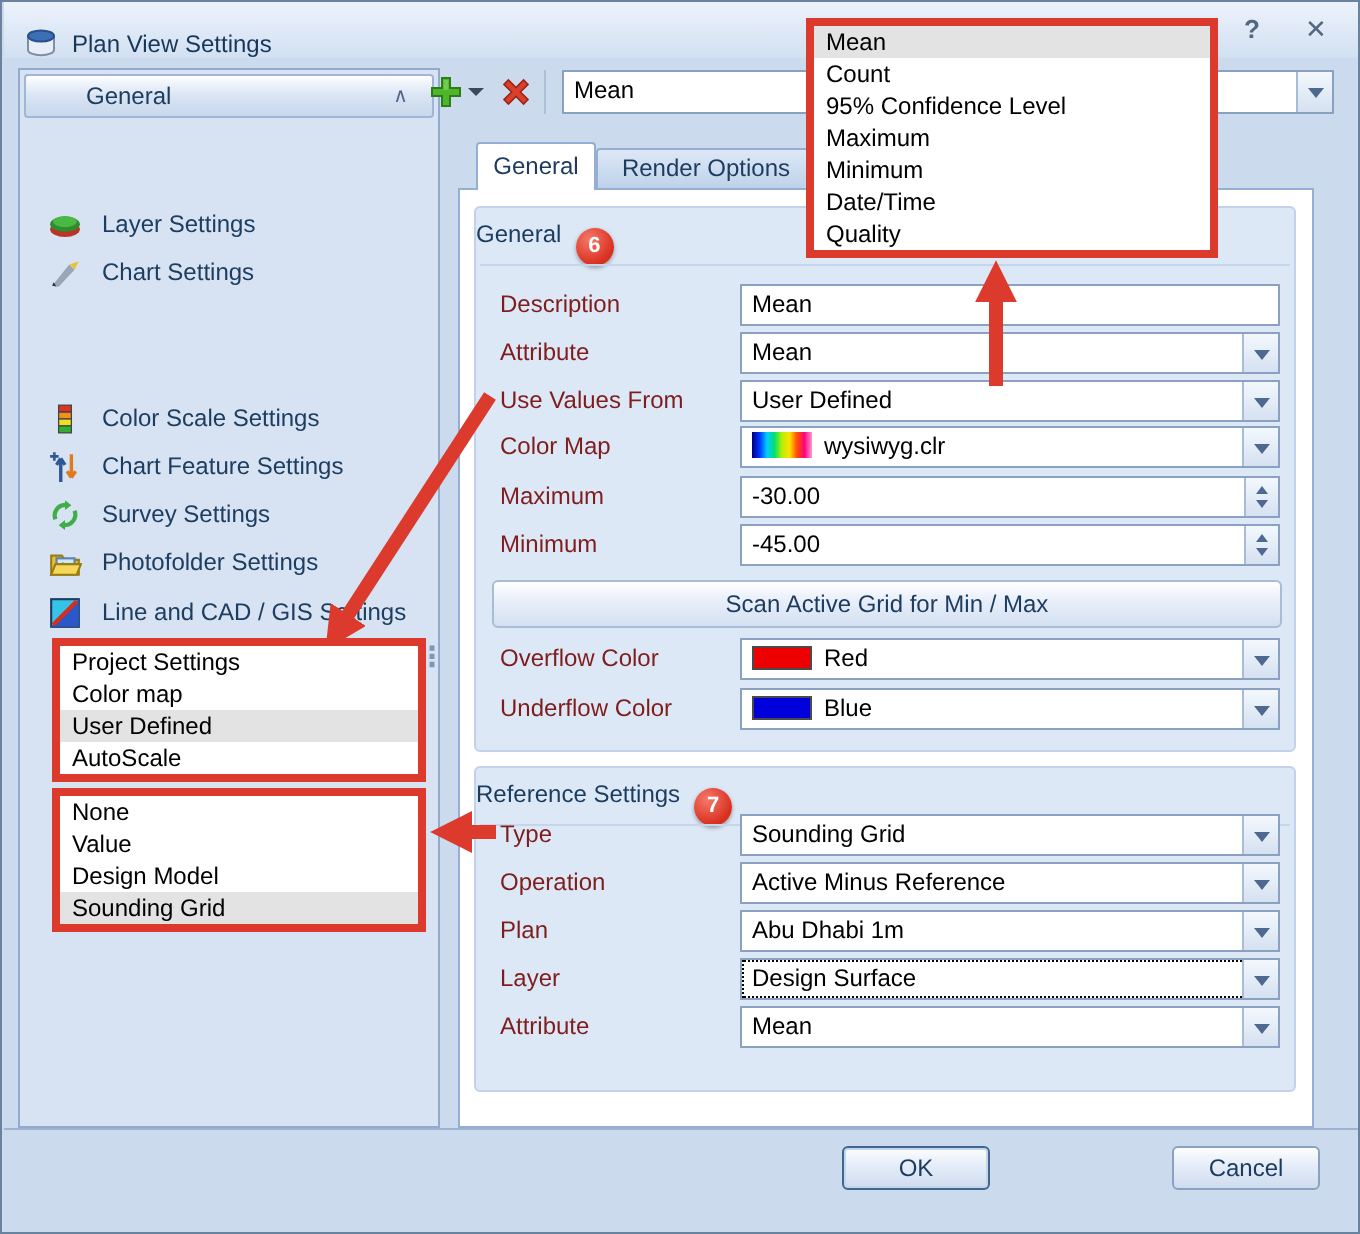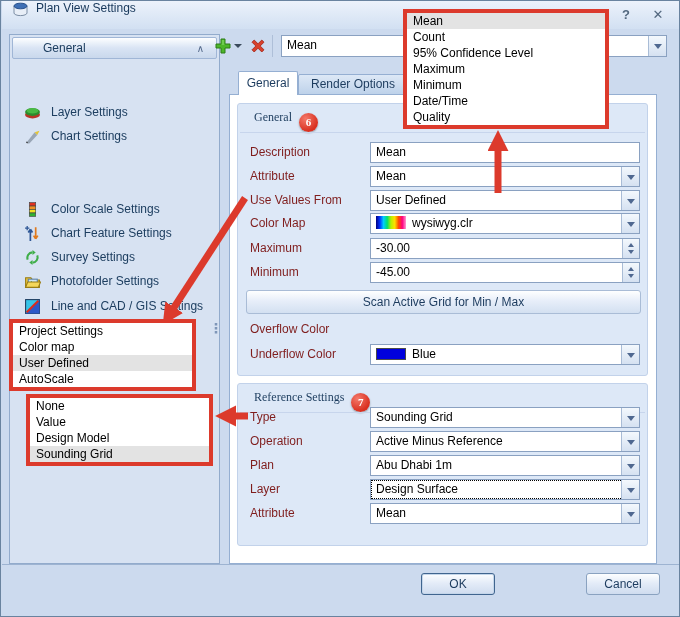--- a/index.html
+++ b/index.html
@@ -5,21 +5,21 @@
   html,body{margin:0;padding:0;background:#eef2f8;}
   *{box-sizing:border-box;}
   .dialog{
     position:relative;width:680px;height:617px;
     background:#ccdaee;border:1px solid #69839f;
     font-family:"Liberation Sans","DejaVu Sans",sans-serif;
     font-size:12px;color:#1d3e60;overflow:hidden;
   }
   
   .titlebar{position:absolute;left:1px;top:0;width:678px;height:28px;
-    background:linear-gradient(#ecf2fb,#d2e0f2);display:flex;align-items:flex-start;padding-left:10px;}
+    background:linear-gradient(#ecf2fb,#d2e0f2);display:flex;align-items:flex-end;padding-left:10px;}
   .titlebar .ticon{width:17px;height:16px;margin-right:7px;}
   .title-text{font-size:12px;color:#17375a;}
   .tb-glyph{position:absolute;top:5px;width:18px;height:18px;text-align:center;
     font-weight:bold;font-size:13px;color:#53687f;cursor:default;line-height:18px;}
   .tb-help{right:44px;}
   .tb-close{right:12px;}
   
   .sidebar{position:absolute;left:8px;top:33px;width:211px;height:530px;
     background:#d7e2f2;border:1px solid #92abcc;}
   .sb-header{position:absolute;left:2px;top:2px;right:2px;height:22px;
@@ -33,21 +33,21 @@
   .badge{display:inline-block;width:19px;height:19px;margin-left:7px;border-radius:50%;
     background:radial-gradient(circle at 35% 30%,#f4796a,#d92f1f 70%);
     color:#fff;font-size:11px;font-weight:bold;text-align:center;line-height:19px;
     box-shadow:0 1px 2px rgba(0,0,0,.35);flex:none;}
   .sb-dots{position:absolute;left:199px;top:285px;font-size:14px;color:#7e96b8;font-weight:bold;}
   
   .ann-box{position:absolute;background:#fff;border:4px solid #dc3a2c;z-index:10;}
   .ann-row{height:16px;line-height:16px;padding-left:6px;color:#000;white-space:nowrap;}
   .ann-row.sel{background:#e3e3e3;}
   .ann-top{left:402px;top:8px;width:206px;}
-  .ann-usevalues{left:8px;top:318px;width:187px;}
+  .ann-usevalues{left:25px;top:318px;width:187px;}
   .ann-type{left:25px;top:393px;width:187px;}
   
   .tb-add{position:absolute;left:213px;top:36px;width:18px;height:18px;cursor:pointer;}
   .tb-add-caret{position:absolute;left:233px;top:43px;width:0;height:0;
     border-left:4px solid transparent;border-right:4px solid transparent;border-top:4px solid #3a4a5c;}
   .tb-del{position:absolute;left:248px;top:36px;width:18px;height:18px;cursor:pointer;}
   .tb-sep{position:absolute;left:271px;top:34px;width:1px;height:22px;background:#aebfd8;}
   .top-combo{position:absolute;left:280px;top:34px;width:386px;height:22px;background:#fff;
     border:1px solid #8aa1c1;}
   .top-combo .val{position:absolute;left:5px;top:2px;color:#000;}
@@ -73,21 +73,21 @@
   .tab{position:absolute;text-align:center;color:#1c3b5e;cursor:pointer;}
   .tab-general{left:237px;top:70px;width:60px;height:24px;background:#fff;
     border:1px solid #95afd2;border-bottom:none;border-radius:2px 2px 0 0;line-height:22px;z-index:3;}
   .tab-render{left:297px;top:73px;width:110px;height:21px;
     background:linear-gradient(#dde8f6,#bed2ea);border:1px solid #95afd2;border-radius:2px 2px 0 0;line-height:19px;}
   .panel{position:absolute;left:228px;top:93px;width:428px;height:470px;background:#fff;border:1px solid #95afd2;}
   
   .group{position:absolute;left:236px;width:411px;background:#dde8f7;border:1px solid #c2d2ea;border-radius:3px;}
   .group1{top:102px;height:273px;}
   .group2{top:382px;height:163px;}
-  .g-title{position:absolute;left:16px;top:6px;color:#1c3c5e;font-family:Liberation Serif, serif;}
+  .g-title{position:absolute;left:0;top:6px;color:#1c3c5e;}
   .g-title .badge{vertical-align:-5px;}
   .g-line{position:absolute;left:2px;right:2px;top:28px;height:1px;background:#c7d5ec;}
   .f-label{position:absolute;left:12px;height:21px;line-height:21px;color:#7f1d1d;white-space:nowrap;}
   .f-ctl{left:132px;width:270px;}
   .scan-btn{position:absolute;left:8px;top:186px;width:395px;height:24px;
     background:linear-gradient(#feffff,#e7eef9 45%,#d3e0f1);border:1px solid #a9bcd6;border-radius:3px;
     color:#1c3b5e;text-align:center;line-height:22px;cursor:pointer;}
   
   .footer-line{position:absolute;left:1px;top:563px;width:678px;height:1px;background:#9db3d1;}
   .fbtn{position:absolute;top:572px;width:74px;height:22px;border-radius:3px;cursor:pointer;
@@ -251,20 +251,24 @@
       <span class="val">-45.00</span>
       <span class="spinbtn">
           <span class="up"></span>
           <span class="dn"></span>
         </span>
     </div>
 
     <div class="scan-btn">Scan Active Grid for Min / Max</div>
 
     <div class="f-label" style="top:215px">Overflow Color</div>
+    <div class="combo f-ctl" style="top:215px">
+      <span class="val"><span class="swatch swatch-red"></span><span>Red</span></span>
+      <span class="ddbtn"></span>
+    </div>
 
     <div class="f-label" style="top:240px">Underflow Color</div>
     <div class="combo f-ctl" style="top:240px">
       <span class="val"><span class="swatch swatch-blue"></span><span>Blue</span></span>
       <span class="ddbtn"></span>
     </div>
   </div>
 
   <div class="group group2">
     <div class="g-title">

